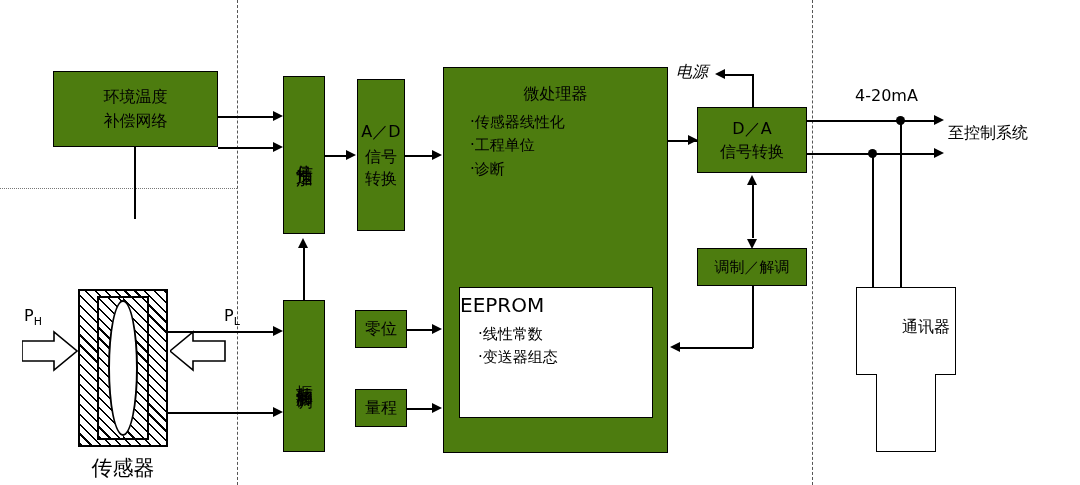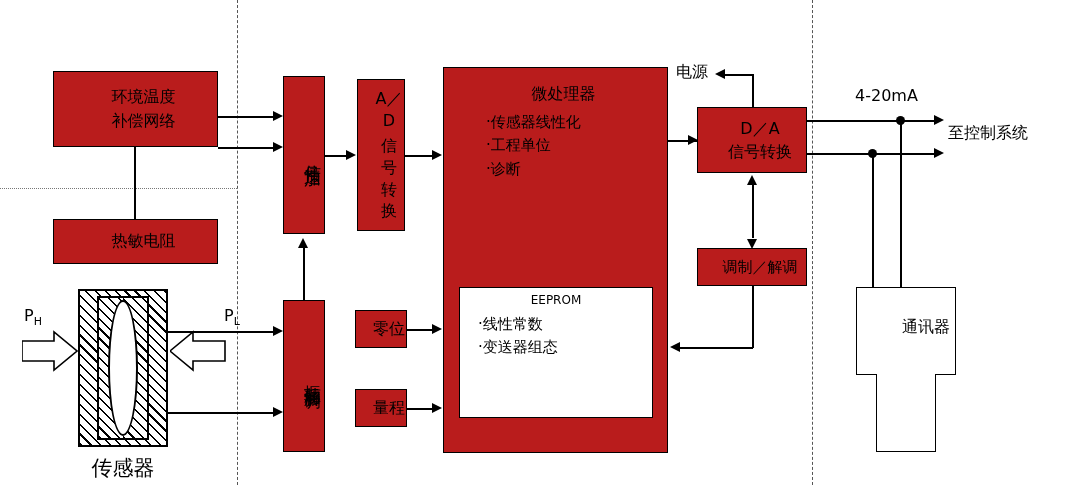--- a/index.html
+++ b/index.html
@@ -11,29 +11,28 @@
     position: relative;
     width: 1080px;
     height: 485px;
     background: #ffffff;
     font-family: "DejaVu Sans", "Liberation Sans", sans-serif;
     overflow: hidden;
   }
   .box {
     position: absolute;
     border: 1.5px solid #000;
-    background: #b91c1c;
+    background: #4d7c0f;
     box-sizing: border-box;
     display: flex;
     flex-direction: column;
     align-items: center;
     justify-content: center;
     text-align: center;
     color: #000;
-    padding-left: 16px;
   }
   .lbl {
     position: absolute;
     color: #000;
     white-space: nowrap;
   }
   .vline {
     position: absolute;
     width: 0;
     border-left: 1.5px dashed #555;
@@ -100,22 +99,21 @@
     line-height: 1.55;
     padding-left: 26px;
   }
   .eeprom {
     position: absolute;
     border: 1.5px solid #000;
     background: #fff;
     box-sizing: border-box;
   }
   .eeprom-title {
-    text-align: center;
-    font-size: 12px;
+    font-size: 20px;
     margin-top: 5px;
   }
   .eeprom-item {
     font-size: 15px;
     line-height: 1.5;
     padding-left: 18px;
   }
   .sensor-body {
     position: absolute;
     border: 2px solid #000;
@@ -154,23 +152,20 @@
   <div class="vline" style="left:237px; top:0px; height:485px;"></div>
   <div class="vline" style="left:812px; top:0px; height:485px;"></div>
 
   <div class="hline-dash" style="left:0px; top:188px; width:237px;"></div>
 
   <div class="box" style="left:53px; top:71px; width:165px; height:76px; font-size:16px; line-height:1.5;">
     <div>环境温度</div>
     <div>补偿网络</div>
   </div>
 
-  <div class="box" style="left:53px; top:219px; width:165px; height:45px; font-size:16px;">
-    <div>热敏电阻</div>
-  </div>
 
   <div class="box" style="left:283px; top:76px; width:42px; height:158px;">
     <div class="vtext" style="font-size:17px;">信号迭加</div>
   </div>
 
   <div class="box" style="left:357px; top:79px; width:48px; height:152px; font-size:16px; line-height:1.35;">
     <div style="margin-bottom:4px;">A／D</div>
     <div>信号</div>
     <div>转换</div>
   </div>
@@ -265,21 +260,21 @@
 
   <div class="wire wire-h" style="left:407px; top:408px; width:28px;"></div>
   <div class="arrow arrow-r" style="left:432px; top:403px;"></div>
 
   <div class="wire wire-h" style="left:668px; top:140px; width:29px;"></div>
   <div class="arrow arrow-r" style="left:688px; top:135px;"></div>
 
   <div class="wire wire-v" style="left:752px; top:74px; height:33px;"></div>
   <div class="wire wire-h" style="left:722px; top:74px; width:32px;"></div>
   <div class="arrow arrow-l" style="left:715px; top:69px;"></div>
-  <div class="lbl" style="left:676px; top:62px; font-size:16px;">电源</div>
+  <div class="lbl" style="left:676px; top:62px; font-size:16px;font-style:italic;">电源</div>
 
   <div class="wire wire-h" style="left:807px; top:120px; width:130px;"></div>
   <div class="arrow arrow-r" style="left:934px; top:115px;"></div>
   <div class="wire wire-h" style="left:807px; top:153px; width:130px;"></div>
   <div class="arrow arrow-r" style="left:934px; top:148px;"></div>
 
   <div class="lbl" style="left:855px; top:86px; font-size:16px;">4-20mA</div>
   <div class="lbl" style="left:948px; top:123px; font-size:16px;">至控制系统</div>
 
   <div class="dot" style="left:896px; top:116px;"></div>

